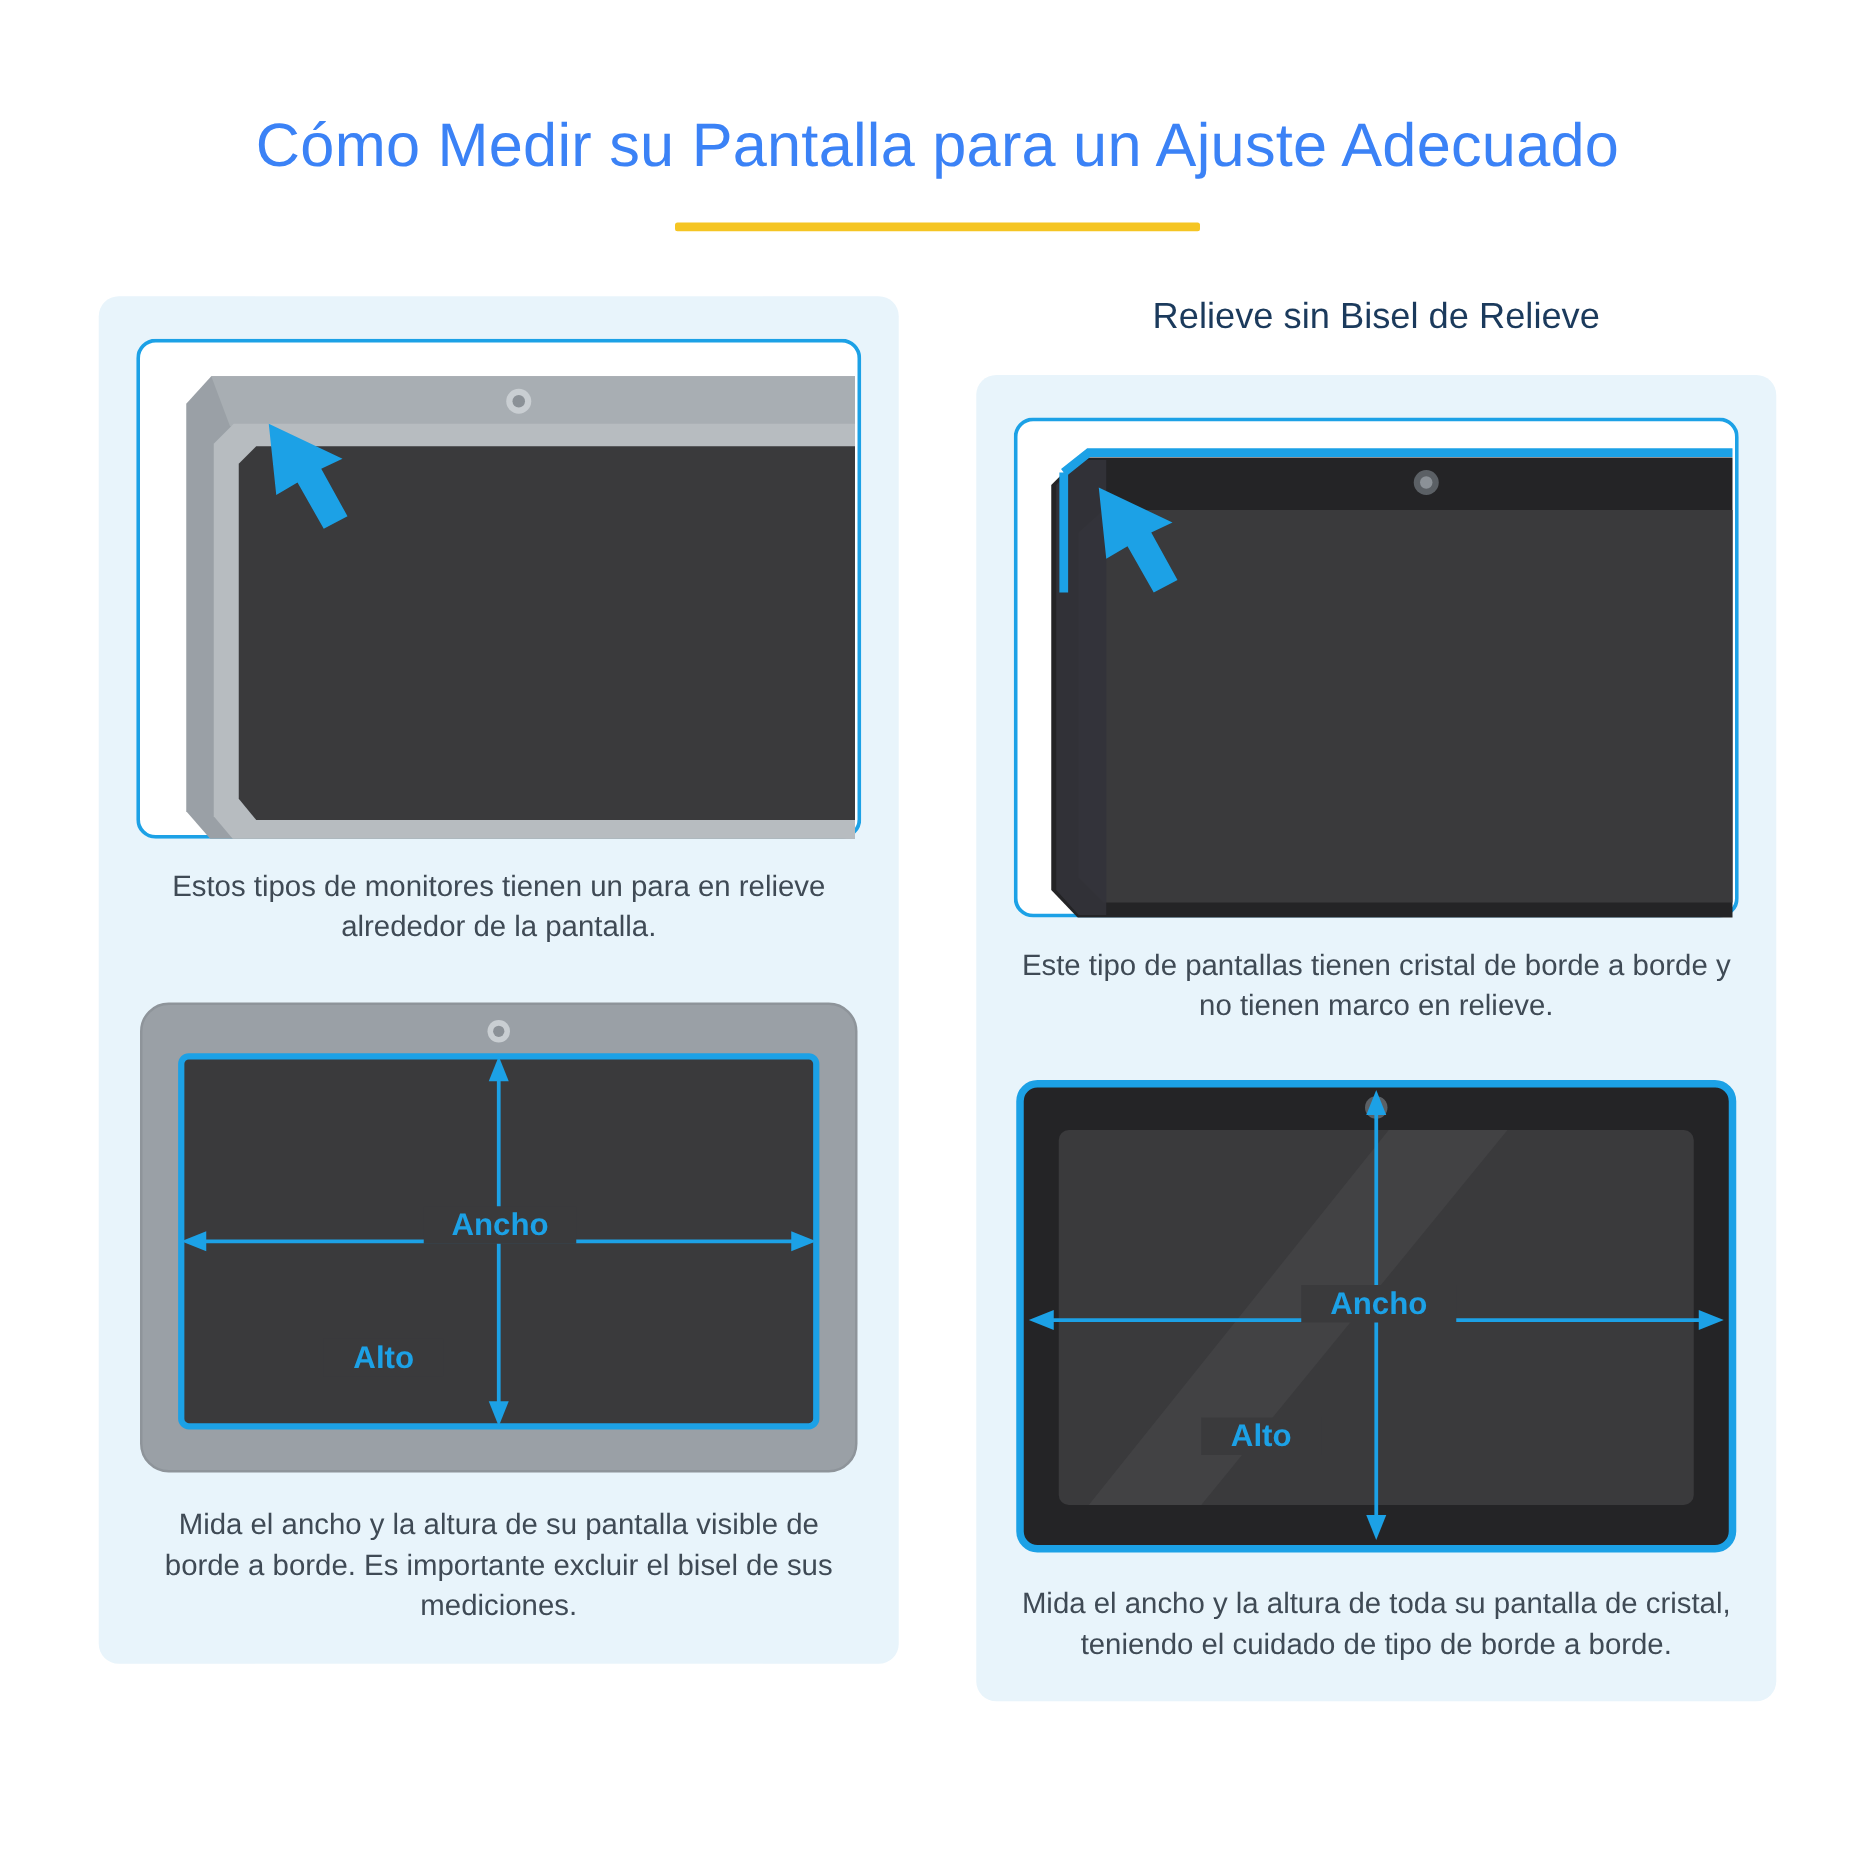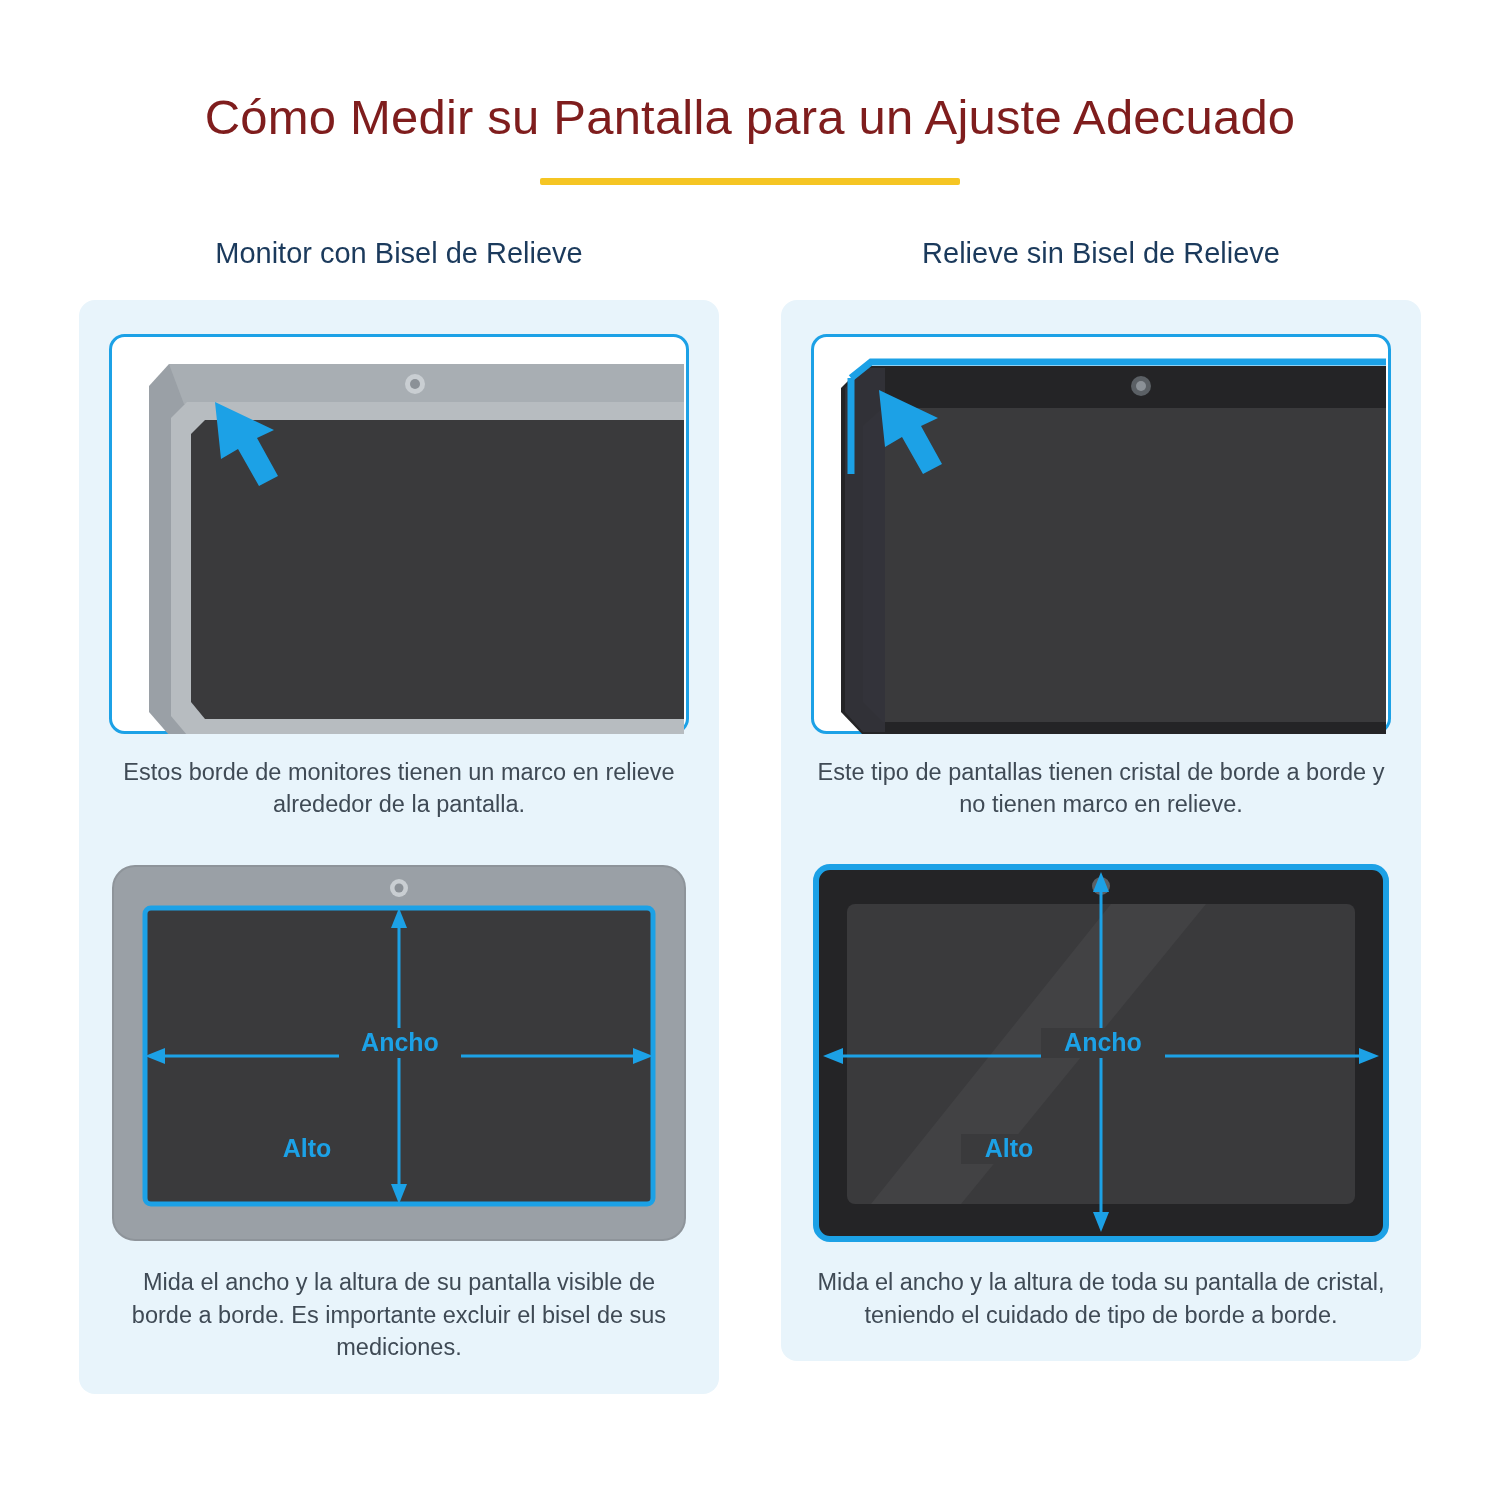--- a/index.html
+++ b/index.html
@@ -20,21 +20,21 @@
     height: 1500px;
     position: relative;
     box-sizing: border-box;
   }
 
   
   .title {
     text-align: center;
     font-size: 49px;
     font-weight: 400;
-    color: #7f1d1d;
+    color: #3b82f6;
     letter-spacing: 0.2px;
     padding-top: 58px;
     line-height: 1.1;
   }
   .title-underline {
     width: 420px;
     height: 7px;
     background: #f5c523;
     margin: 28px auto 0 auto;
     border-radius: 2px;
@@ -93,21 +93,20 @@
 <body>
 
 <div class="page">
 
   <h1 class="title">Cómo Medir su Pantalla para un Ajuste Adecuado</h1>
   <div class="title-underline"></div>
 
   <div class="columns">
 
     <div class="column">
-      <div class="col-heading">Monitor con Bisel de Relieve</div>
 
       <div class="panel">
         <div class="figure fig-top">
           <svg viewBox="0 0 580 400" preserveAspectRatio="none">
 
             <rect x="1.5" y="1.5" width="577" height="397" rx="14" fill="#ffffff" stroke="#1ca1e6" stroke-width="3"></rect>
 
             <path d="M60 30 L575 30 L575 401 L60 401 L40 378 L40 52 Z" fill="#9aa0a6"></path>
 
             <path d="M60 30 L575 30 L575 70 L75 70 Z" fill="#a8aeb3"></path>
@@ -118,21 +117,21 @@
 
             <circle cx="306" cy="50" r="10" fill="#c9ced2"></circle>
             <circle cx="306" cy="50" r="5" fill="#8b9197"></circle>
 
             <g>
               <path d="M108 73 L160 73 L160 91 L130 91 L130 120 L112 120 Z" fill="#1ca1e6" opacity="0"></path>
               <path d="M84 60 L143 88 L126 96 L147 134 L128 144 L107 107 L90 117 Z" fill="#1ca1e6" transform="translate(22,8)"></path>
             </g>
           </svg>
         </div>
-        <div class="caption">Estos borde de monitores tienen un marco en relieve alrededor de la pantalla.</div>
+        <div class="caption">Estos tipos de monitores tienen un para en relieve alrededor de la pantalla.</div>
 
         <div class="block-gap"></div>
 
         <div class="figure fig-bottom">
           <svg viewBox="0 0 580 382" preserveAspectRatio="none">
 
             <rect x="4" y="4" width="572" height="374" rx="22" fill="#9aa0a6"></rect>
             <rect x="4" y="4" width="572" height="374" rx="22" fill="none" stroke="#8e949a" stroke-width="2"></rect>
 
             <circle cx="290" cy="26" r="9" fill="#c9ced2"></circle>

